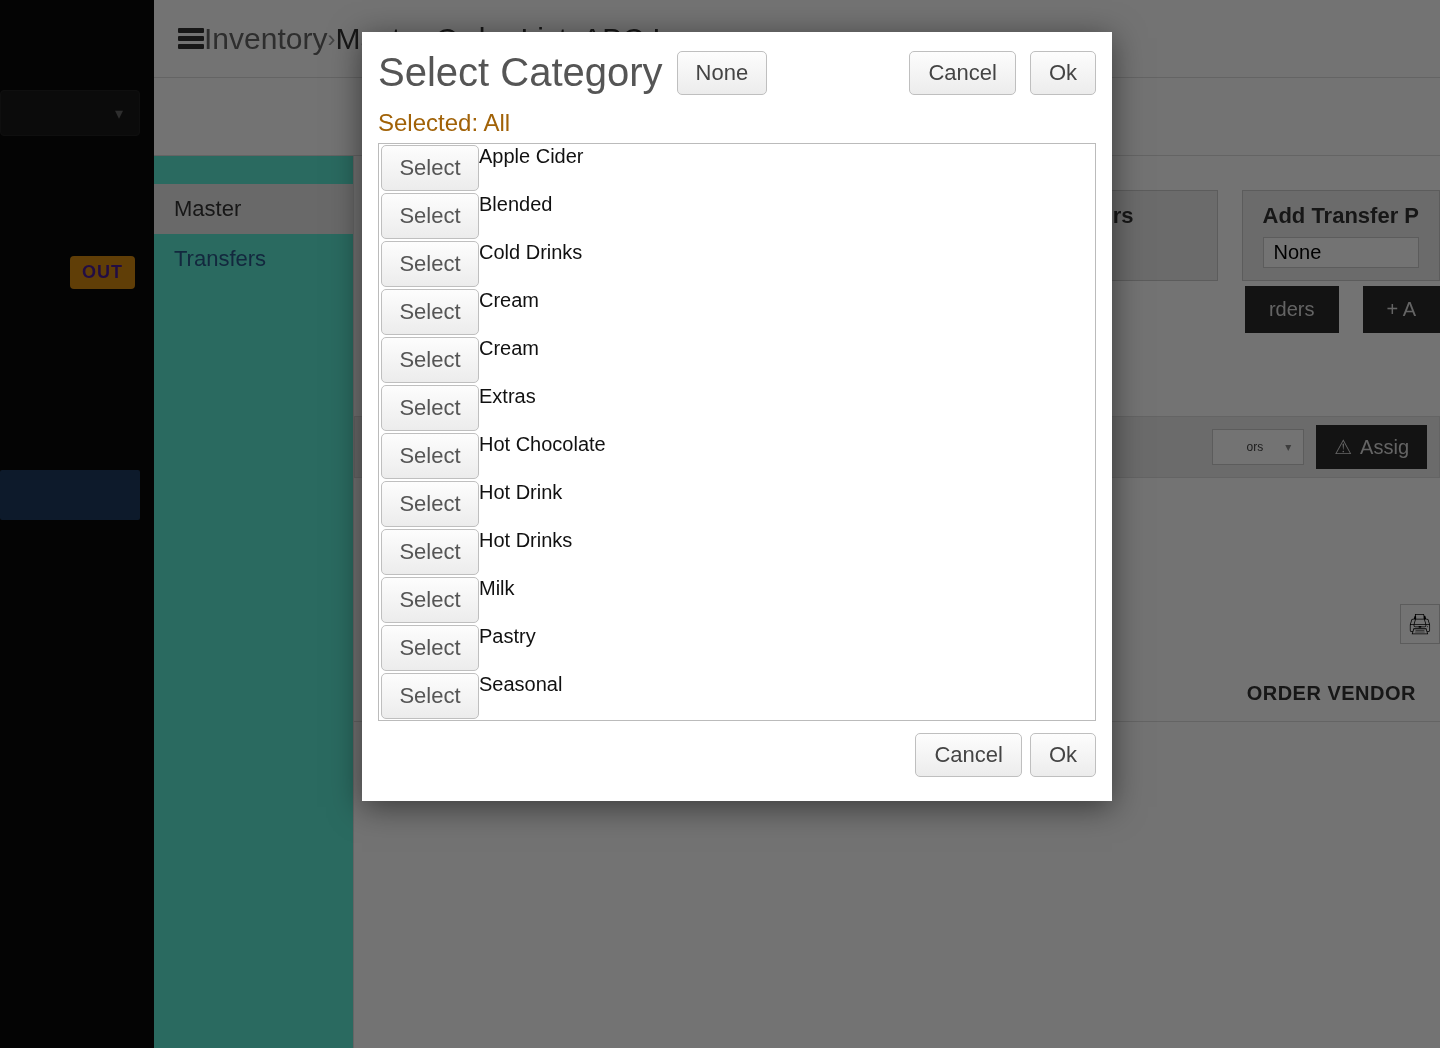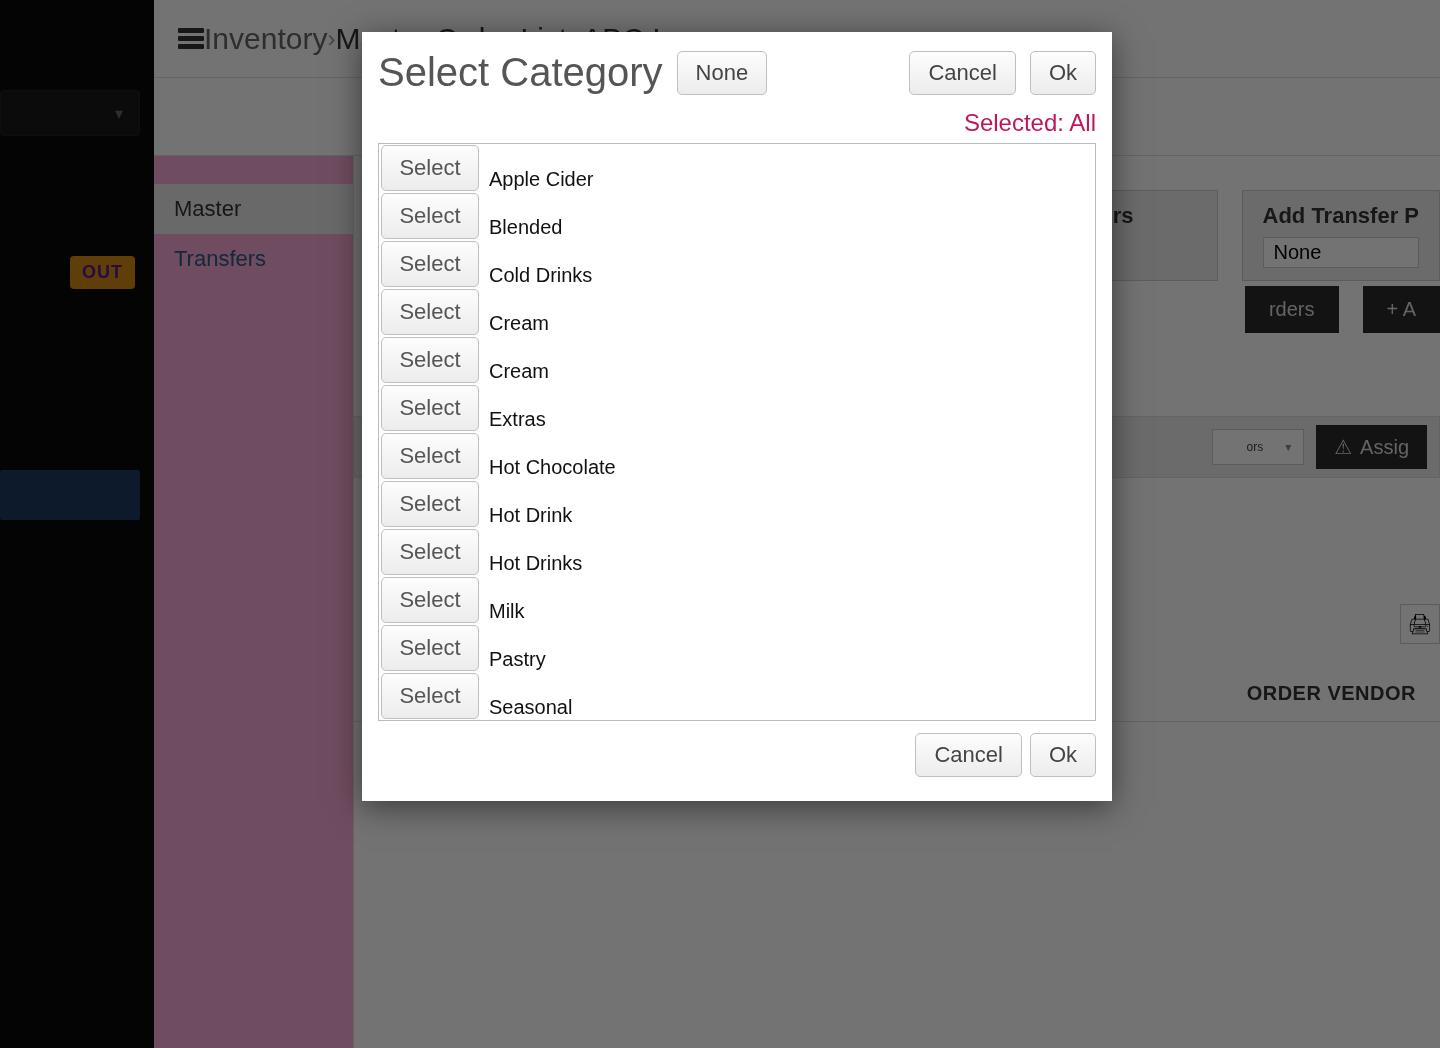--- a/index.html
+++ b/index.html
@@ -11,21 +11,21 @@
 .left-rail .dropdown-stub { position: absolute; top: 90px; left: 0; width: 140px; height: 46px; background: #1a1a1a; border: 1px solid #222; border-radius: 4px; display:flex; align-items:center; justify-content:flex-end; padding-right:16px; color:#666; }
 .left-rail .out-badge { position: absolute; top: 256px; left: 70px; background: #d68910; color: #4c1d95; font-weight: 700; font-size: 18px; padding: 6px 12px; border-radius: 4px; letter-spacing: 1px; }
 .left-rail .active-stub { position: absolute; top: 470px; left: 0; width: 140px; height: 50px; background: #1d3a5f; border-radius: 2px; }
 .content-area { position: absolute; top: 0; left: 154px; right: 0; bottom: 0; background: #f5f5f5; }
 .breadcrumb-bar { height: 78px; background: #fff; border-bottom: 1px solid #ddd; display: flex; align-items: center; padding-left: 24px; gap: 0; font-size: 30px; color: #666; }
 .breadcrumb-bar .inv-icon { width: 26px; height: 22px; display:flex; flex-direction:column; gap:3px; }
 .breadcrumb-bar .inv-icon span { height: 5px; background:#333; border-radius:1px; }
 .breadcrumb-bar .chev { color:#999; font-size:24px; }
 .subheader-spacer { height: 78px; background:#fff; border-bottom:1px solid #ddd; }
 .main-row { display:flex; height: calc(100% - 156px); }
-.sidebar-tabs { width: 200px; background:#f9a8d4; border-right:1px solid #e0e0e0; padding-top: 28px; }
+.sidebar-tabs { width: 200px; background:#5eead4; border-right:1px solid #e0e0e0; padding-top: 28px; }
 .sidebar-tabs .tab { padding: 12px 20px; font-size: 22px; color:#2a5a8a; cursor:pointer; }
 .sidebar-tabs .tab.active { background:#e8e8e8; color:#333; font-weight:500; }
 .main-body { flex:1; background:#fff; position:relative; }
 
 .panel-head { position:absolute; top:34px; right:0; display:flex; gap:24px; }
 .panel-card { background:#eee; border:1px solid #ccc; padding:12px 20px; min-width:160px; }
 .panel-card .hdr { color:#333; font-weight:600; font-size:22px; }
 .dark-btn-row { position:absolute; top:130px; right:0; display:flex; gap:24px; }
 .dark-btn { background:#2a2a2a; color:#ddd; padding:12px 24px; font-size:20px; }
 .mid-bar { position:absolute; top:260px; left:0; right:0; height:62px; background:#eee; border:1px solid #ddd; display:flex; align-items:center; justify-content:flex-end; padding-right:12px; gap:12px; }
@@ -39,23 +39,23 @@
 
 .dim-overlay { position:absolute; top:0; left:0; right:0; bottom:0; background:rgba(0,0,0,0.55); }
 
 
 .modal { position:absolute; top:32px; left:362px; width:750px; background:#fff; box-shadow:0 6px 30px rgba(0,0,0,0.5); }
 .modal-body { padding: 18px 16px 24px 16px; }
 .modal-header { display:flex; align-items:center; gap:14px; }
 .modal-title { font-size: 40px; color:#555; font-weight:400;text-align:center; }
 .modal-header .spacer { flex:1; }
 .btn { background: linear-gradient(#fdfdfd,#ececec); border:1px solid #bfbfbf; border-radius:5px; padding:8px 18px; font-size:22px; color:#444; cursor:pointer; }
-.selected-line { font-size:24px; color:#be185d; margin-top:14px; margin-bottom:6px;text-align:right; }
+.selected-line { font-size:24px; color:#a16207; margin-top:14px; margin-bottom:6px; }
 .cat-box { border:1px solid #bbb; }
-.cat-row { display:flex; align-items:flex-end; gap:10px; padding:1px 0 1px 2px; }
+.cat-row { display:flex; align-items:flex-start; padding:1px 0 1px 2px; }
 .cat-row .sel-btn { background: linear-gradient(#fdfdfd,#ececec); border:1px solid #bfbfbf; border-radius:5px; width:98px; height:46px; font-size:22px; color:#555; cursor:pointer; display:flex; align-items:center; justify-content:center; }
 .cat-row .cat-name { font-size:20px; color:#111; }
 .modal-footer { display:flex; justify-content:flex-end; gap:8px; margin-top:12px; }
 </style>
 </head>
 <body>
 
 <div class="page-bg">
   <div class="left-rail">
     <div class="dropdown-stub">▾</div>

